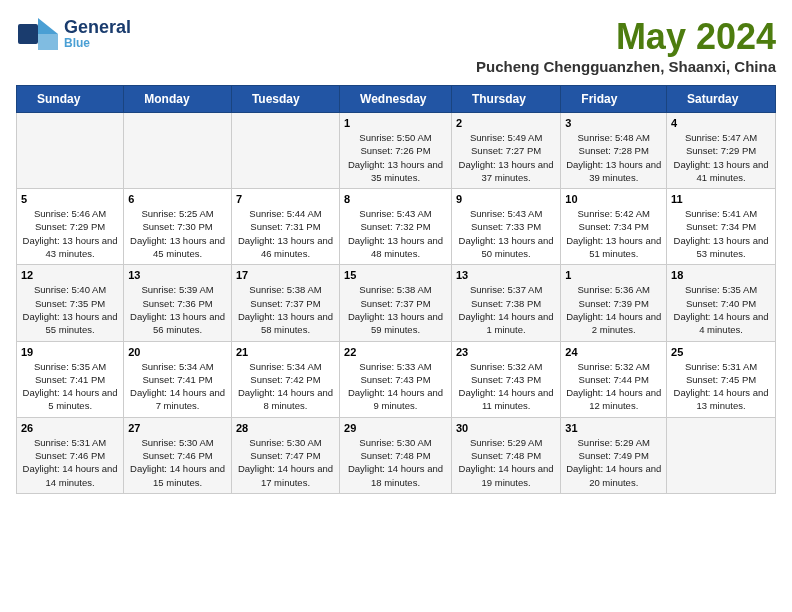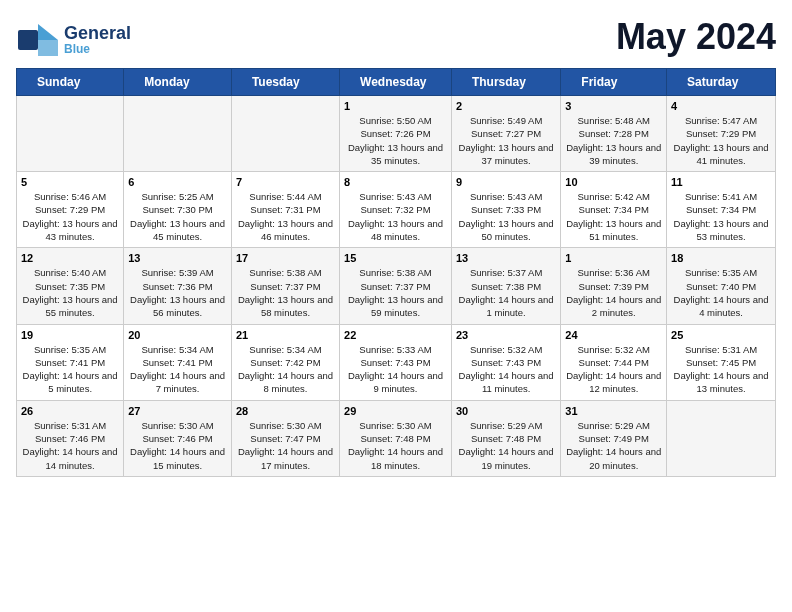--- a/index.html
+++ b/index.html
@@ -6,33 +6,33 @@
     body {
       font-family: Arial, sans-serif;
       background: #fff;
       width: 792px;
       min-height: 612px;
       padding: 16px;
     }
     .header {
       display: flex;
       justify-content: space-between;
-      align-items: flex-end;
+      align-items: flex-start;
       margin-bottom: 10px;
     }
     .logo {
       display: flex;
       flex-direction: column;
       align-items: flex-start;
     }
     .title-block { text-align: right; }
     .month-title {
       font-size: 36px;
       font-weight: bold;
-      color: #0f172a;
+      color: #4d7c0f;
     }
     .location-title {
       font-size: 15px;
       color: #333;
       font-weight: bold;
     }
     table {
       width: 100%;
       border-collapse: collapse;
       font-size: 10px;
@@ -86,20 +86,21 @@
         </svg>
       </div>
       <div>
         <div style="font-size:18px;font-weight:bold;color:#1a3c6e;line-height:1.1;">General</div>
         <div style="font-size:12px;font-weight:bold;color:#4a9fd4;line-height:1.1;">Blue</div>
       </div>
     </div>
   </div>
   <div class="title-block">
     <div class="month-title">May 2024</div>
+    <div class="location-title">Pucheng Chengguanzhen, Shaanxi, China</div>
   </div>
 </div>
 
 <table>
   <thead>
     <tr id="thead-row">
     <th>Sunday</th>
         <th>Monday</th>
         <th>Tuesday</th>
         <th>Wednesday</th>

